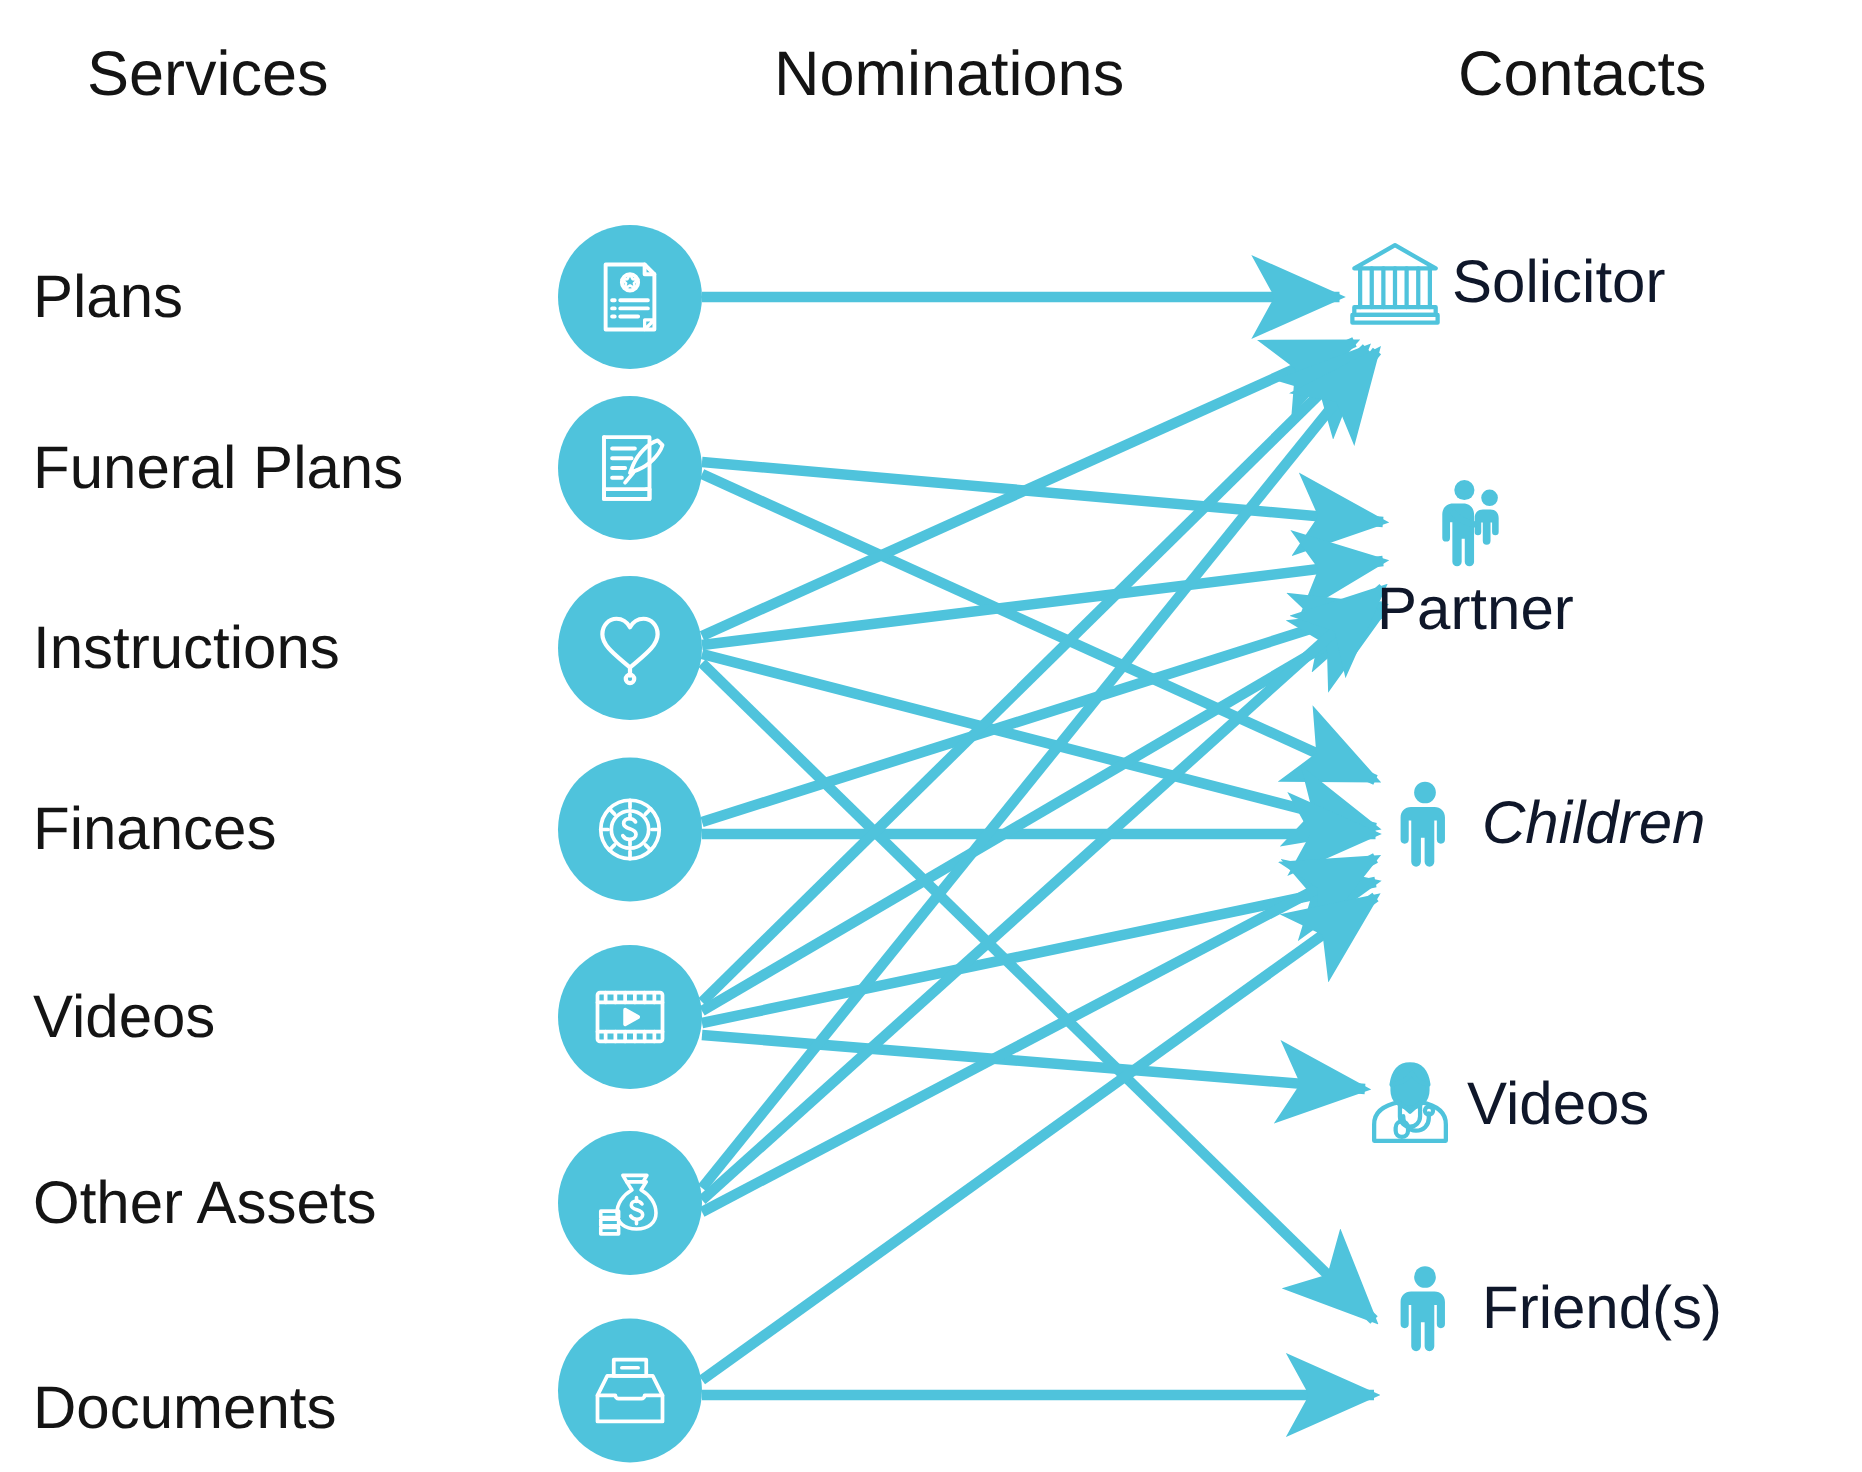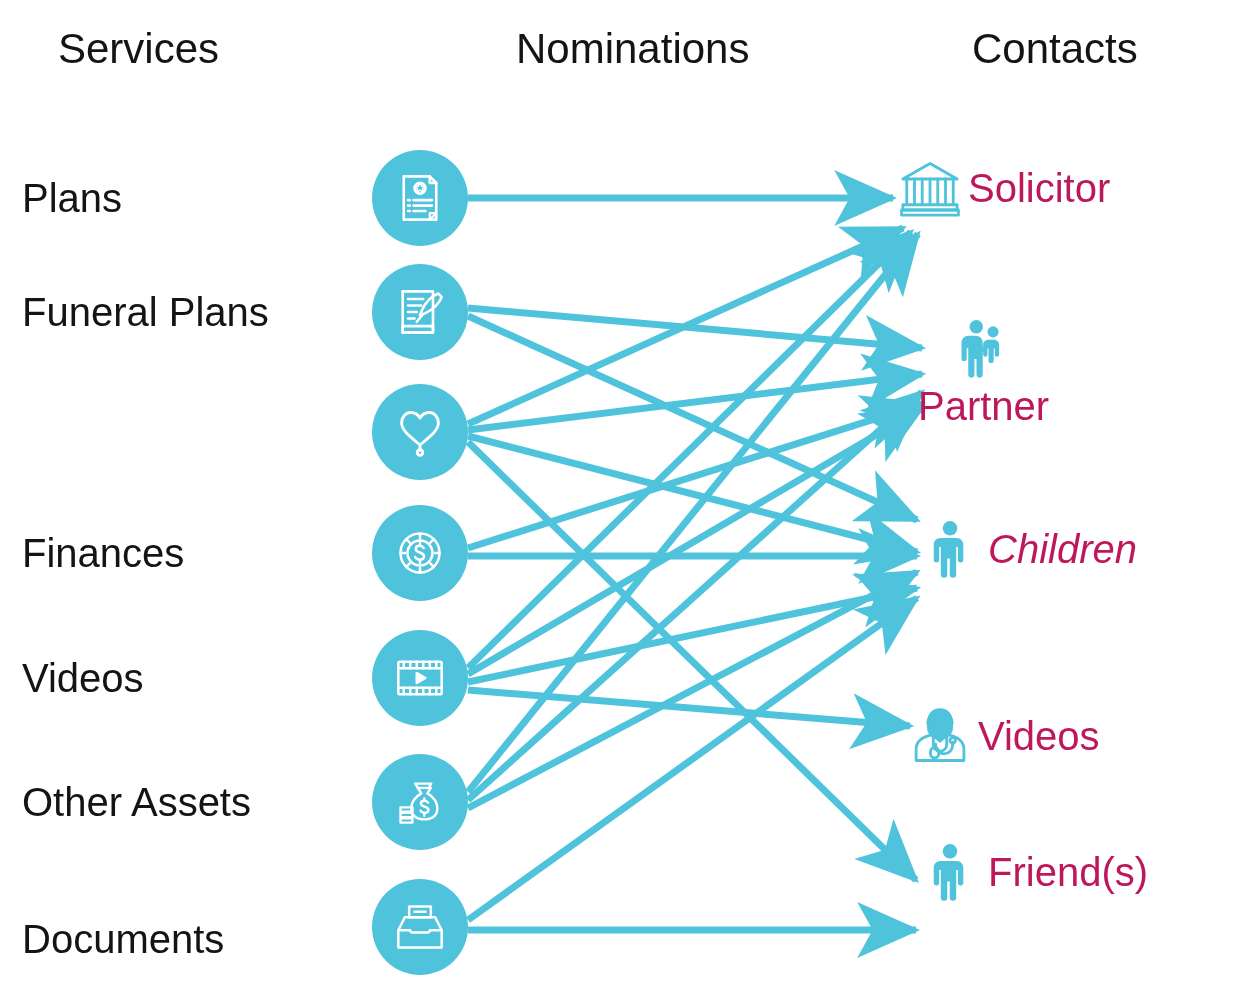--- a/index.html
+++ b/index.html
@@ -20,21 +20,21 @@
   
   .nom{position:absolute;width:96px;height:96px;border-radius:50%;
        background:#4FC3DC;display:flex;align-items:center;justify-content:center;}
   .nom svg{width:52px;height:52px;display:block;}
 
   
   .contact{position:absolute;display:flex;align-items:center;gap:6px;}
   .contact .cicon{width:64px;height:64px;flex:0 0 64px;display:flex;
                   align-items:center;justify-content:center;}
   .contact .cicon svg{width:62px;height:62px;display:block;}
-  .contact .clabel{font-size:40px;line-height:1;color:#be185d;white-space:nowrap;}
+  .contact .clabel{font-size:40px;line-height:1;color:#0f172a;white-space:nowrap;}
 
   
   #arrows{position:absolute;left:0;top:0;width:1241px;height:981px;
           pointer-events:none;}
 </style>
 </head>
 <body>
 
 <div id="stage">
 
@@ -72,20 +72,21 @@
       <line x1="468" y1="800" x2="922" y2="392"></line>
       <line x1="468" y1="808" x2="917" y2="572"></line>
 
       <line x1="468" y1="920" x2="917" y2="598"></line>
       <line x1="468" y1="930" x2="916" y2="930"></line>
     </g>
   </svg>
 
   <div class="svc-label" style="left:22px;  top:178px;">Plans</div>
   <div class="svc-label" style="left:22px;  top:292px;">Funeral Plans</div>
+  <div class="svc-label" style="left:22px;  top:412px;">Instructions</div>
   <div class="svc-label" style="left:22px;  top:533px;">Finances</div>
   <div class="svc-label" style="left:22px;  top:658px;">Videos</div>
   <div class="svc-label" style="left:22px;  top:782px;text-align:right;">Other Assets</div>
   <div class="svc-label" style="left:22px;  top:907px;margin-top:12px;">Documents</div>
 
   <div class="nom" style="left:372px;top:150px;">
     <span>
       <svg viewBox="0 0 48 48" fill="none" stroke="#ffffff" stroke-width="2.4" stroke-linejoin="round" stroke-linecap="round">
         <path d="M9 4 h24 l6 6 v34 H9 Z"></path>
         <path d="M33 4 v6 h6"></path>

